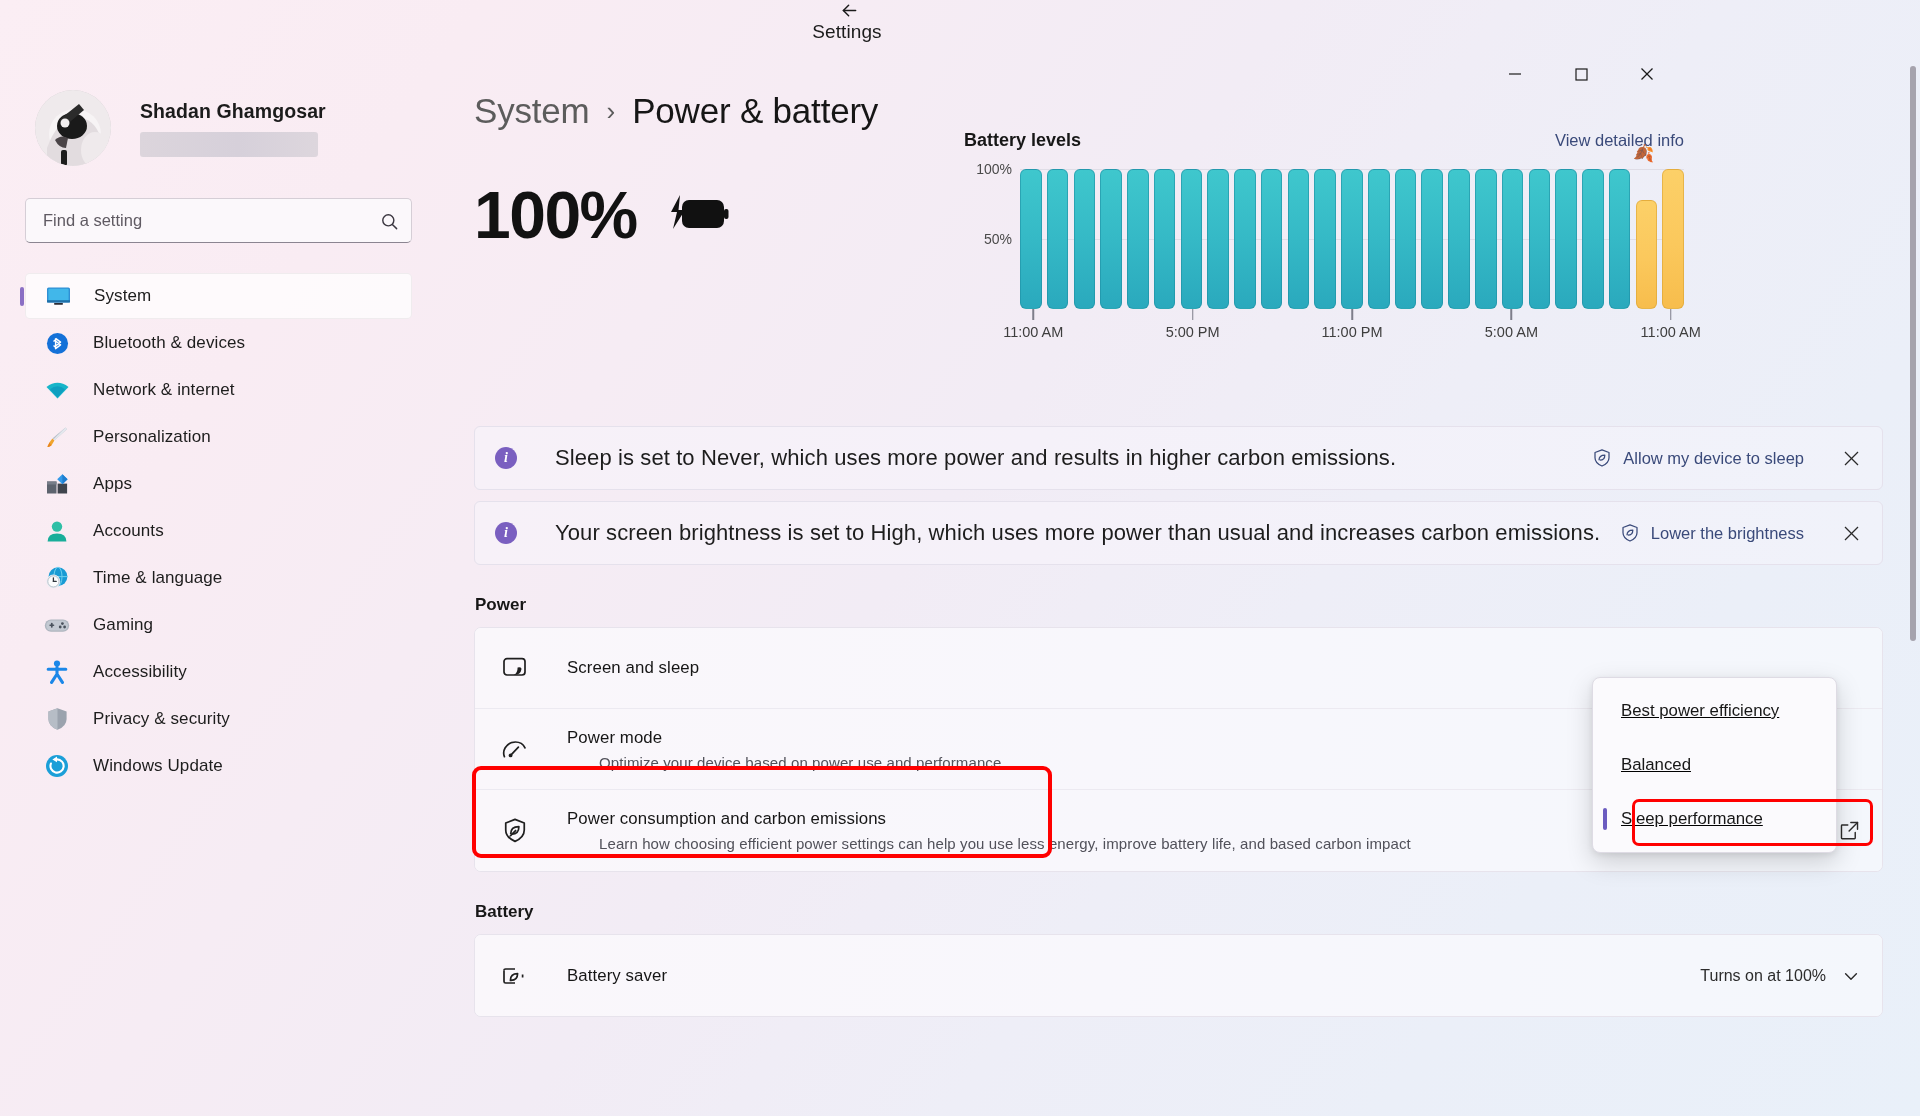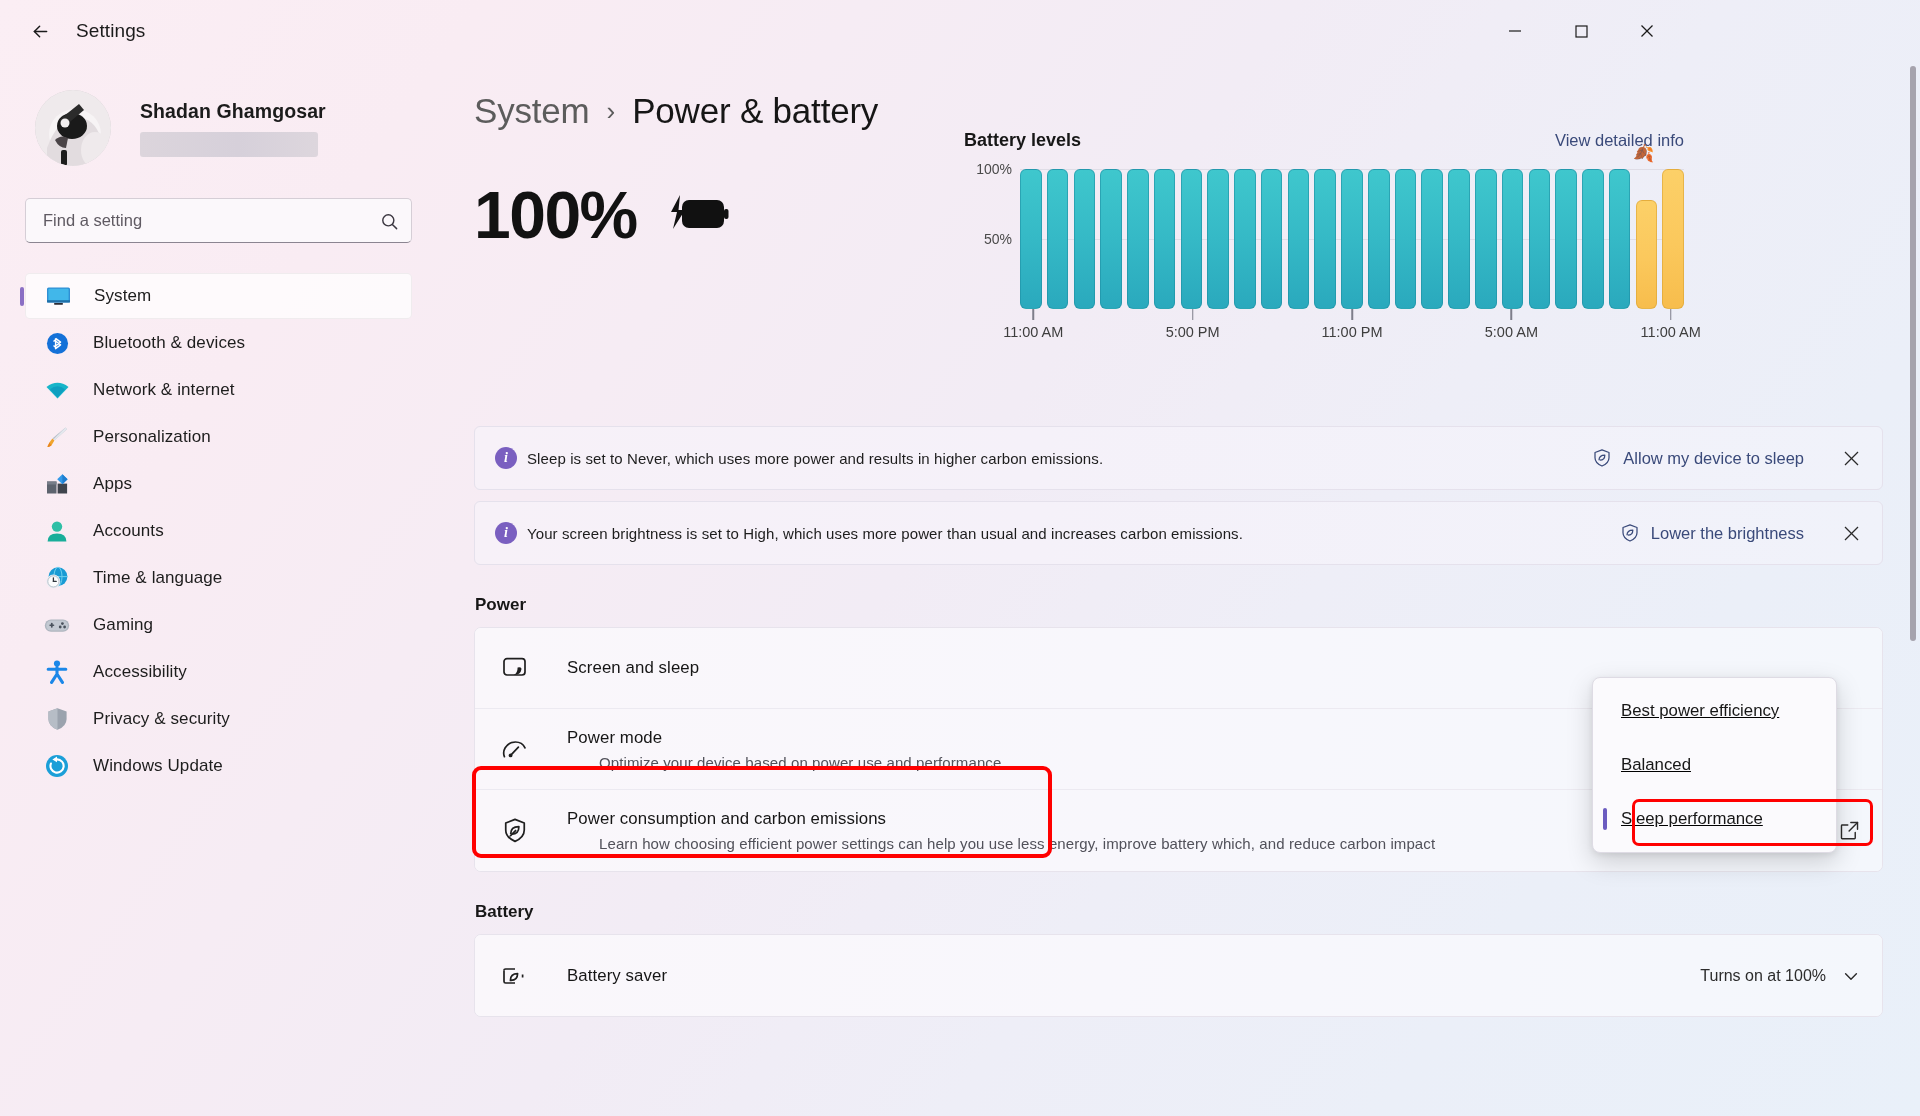--- a/index.html
+++ b/index.html
@@ -28,20 +28,21 @@
 
   
   .titlebar {
     position: absolute;
     top: 0; left: 0;
     width: 1680px;
     height: 62px;
     display: flex;
     align-items: center;
     z-index: 40;
+    flex-direction: column;
   }
   .back-btn {
     width: 44px; height: 40px;
     margin-left: 18px;
     display: flex; align-items: center; justify-content: center;
     border-radius: 6px;
     cursor: pointer;
   }
   .titlebar-title {
     margin-left: 14px;
@@ -340,22 +341,22 @@
     border-radius: 50%;
     background: #7a5fc0;
     color: #fff;
     font-size: 14px;
     font-weight: bold;
     font-style: italic;
     display: flex; align-items: center; justify-content: center;
     font-family: "Liberation Serif", serif;
   }
   .banner-text {
-    margin-left: 10px;
-    font-size: 15px;
+    margin-left: 38px;
+    font-size: 22px;
     color: #1d1d1d;
     letter-spacing: 0.1px;
   }
   .banner-action {
     margin-left: auto;
     display: flex;
     align-items: center;
     gap: 11px;
     font-size: 16.5px;
     color: #3a4a7a;
@@ -856,21 +857,21 @@
         <div class="card-row">
           <div class="row-icon">
             <svg width="28" height="28" viewBox="0 0 26 26" fill="none" stroke="#1f1f1f" stroke-width="1.6" stroke-linejoin="round">
               <path d="M13 2.2 L21.6 5.6 L21.6 12 Q21.6 18.8 13 22.6 Q4.4 18.8 4.4 12 L4.4 5.6 Z"></path>
               <path d="M9 15.8 Q9 9 16.6 9 Q16.6 15.8 10 15.8"></path>
               <line x1="8.4" y1="17.8" x2="14" y2="12.2"></line>
             </svg>
           </div>
           <div class="row-text">
             <div class="row-title">Power consumption and carbon emissions</div>
-            <div class="row-sub">Learn how choosing efficient power settings can help you use less energy, improve battery which, and reduce carbon impact</div>
+            <div class="row-sub">Learn how choosing efficient power settings can help you use less energy, improve battery life, and based carbon impact</div>
           </div>
           <div class="row-right">
             <svg width="21" height="21" viewBox="0 0 22 22" fill="none" stroke="#2c2c2c" stroke-width="1.5" stroke-linecap="round" stroke-linejoin="round">
               <path d="M12.4 2.6 L19.4 2.6 L19.4 9.6"></path>
               <path d="M19.4 2.6 L10.6 11.4"></path>
               <path d="M17 13 L17 18.8 Q17 19.6 16.2 19.6 L3.4 19.6 Q2.6 19.6 2.6 18.8 L2.6 6 Q2.6 5.2 3.4 5.2 L9.2 5.2"></path>
             </svg>
           </div>
         </div>
 

